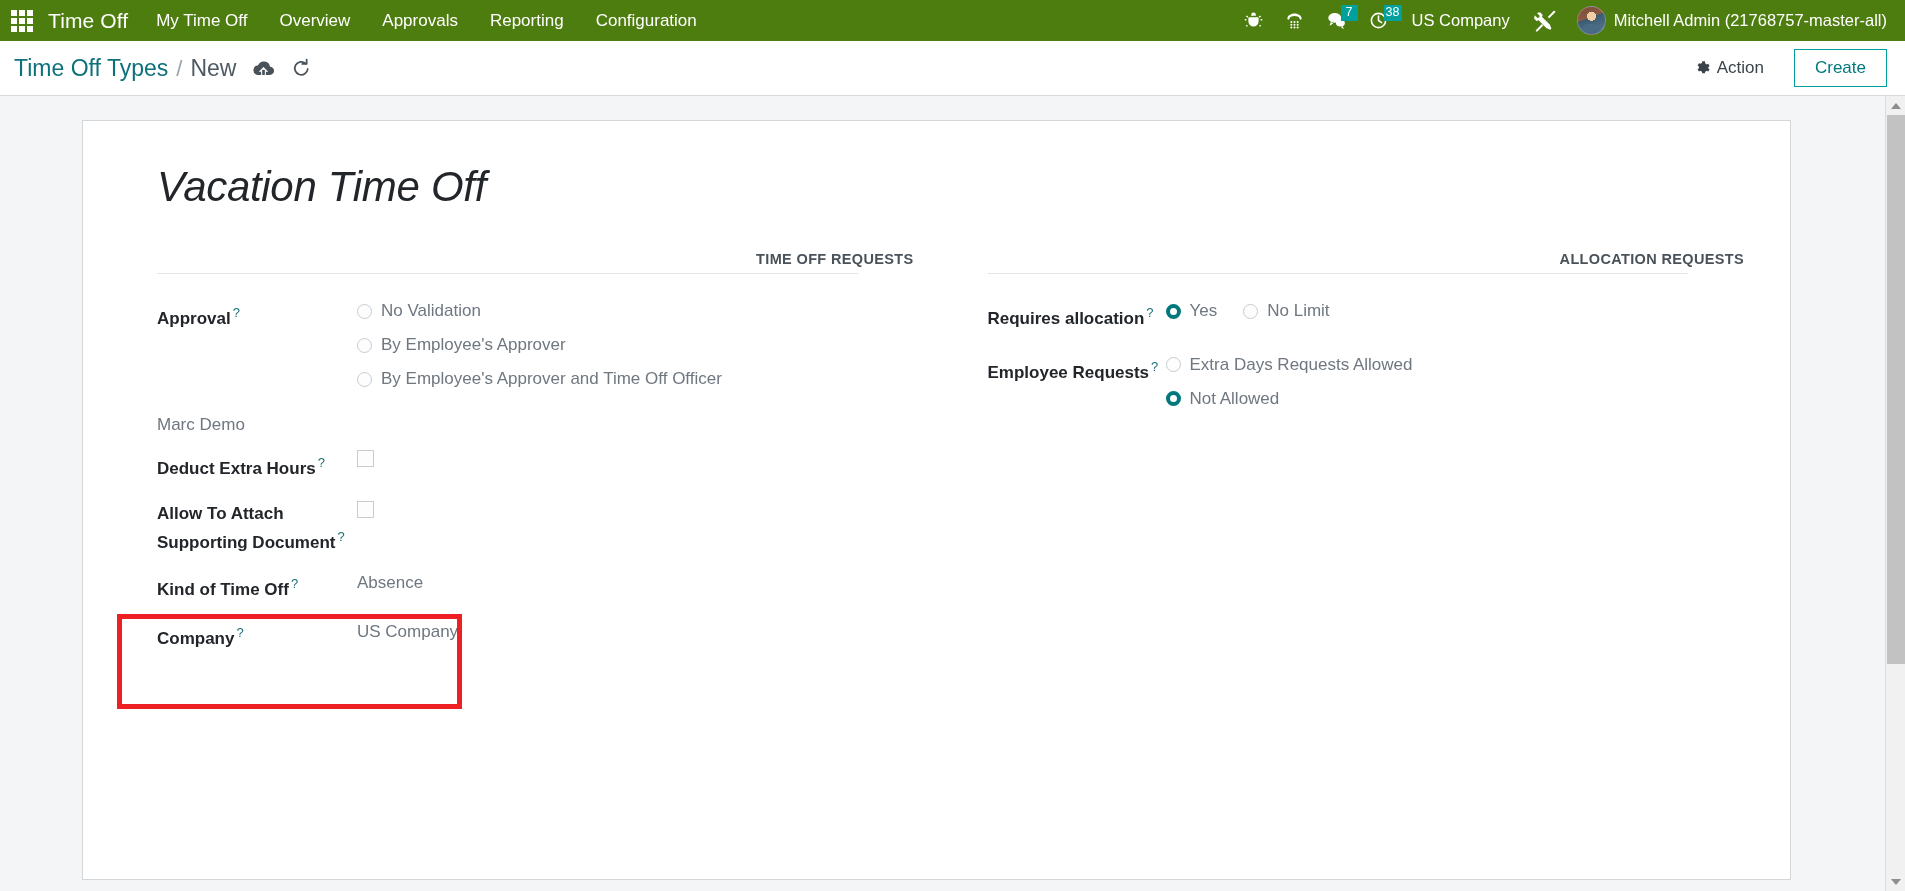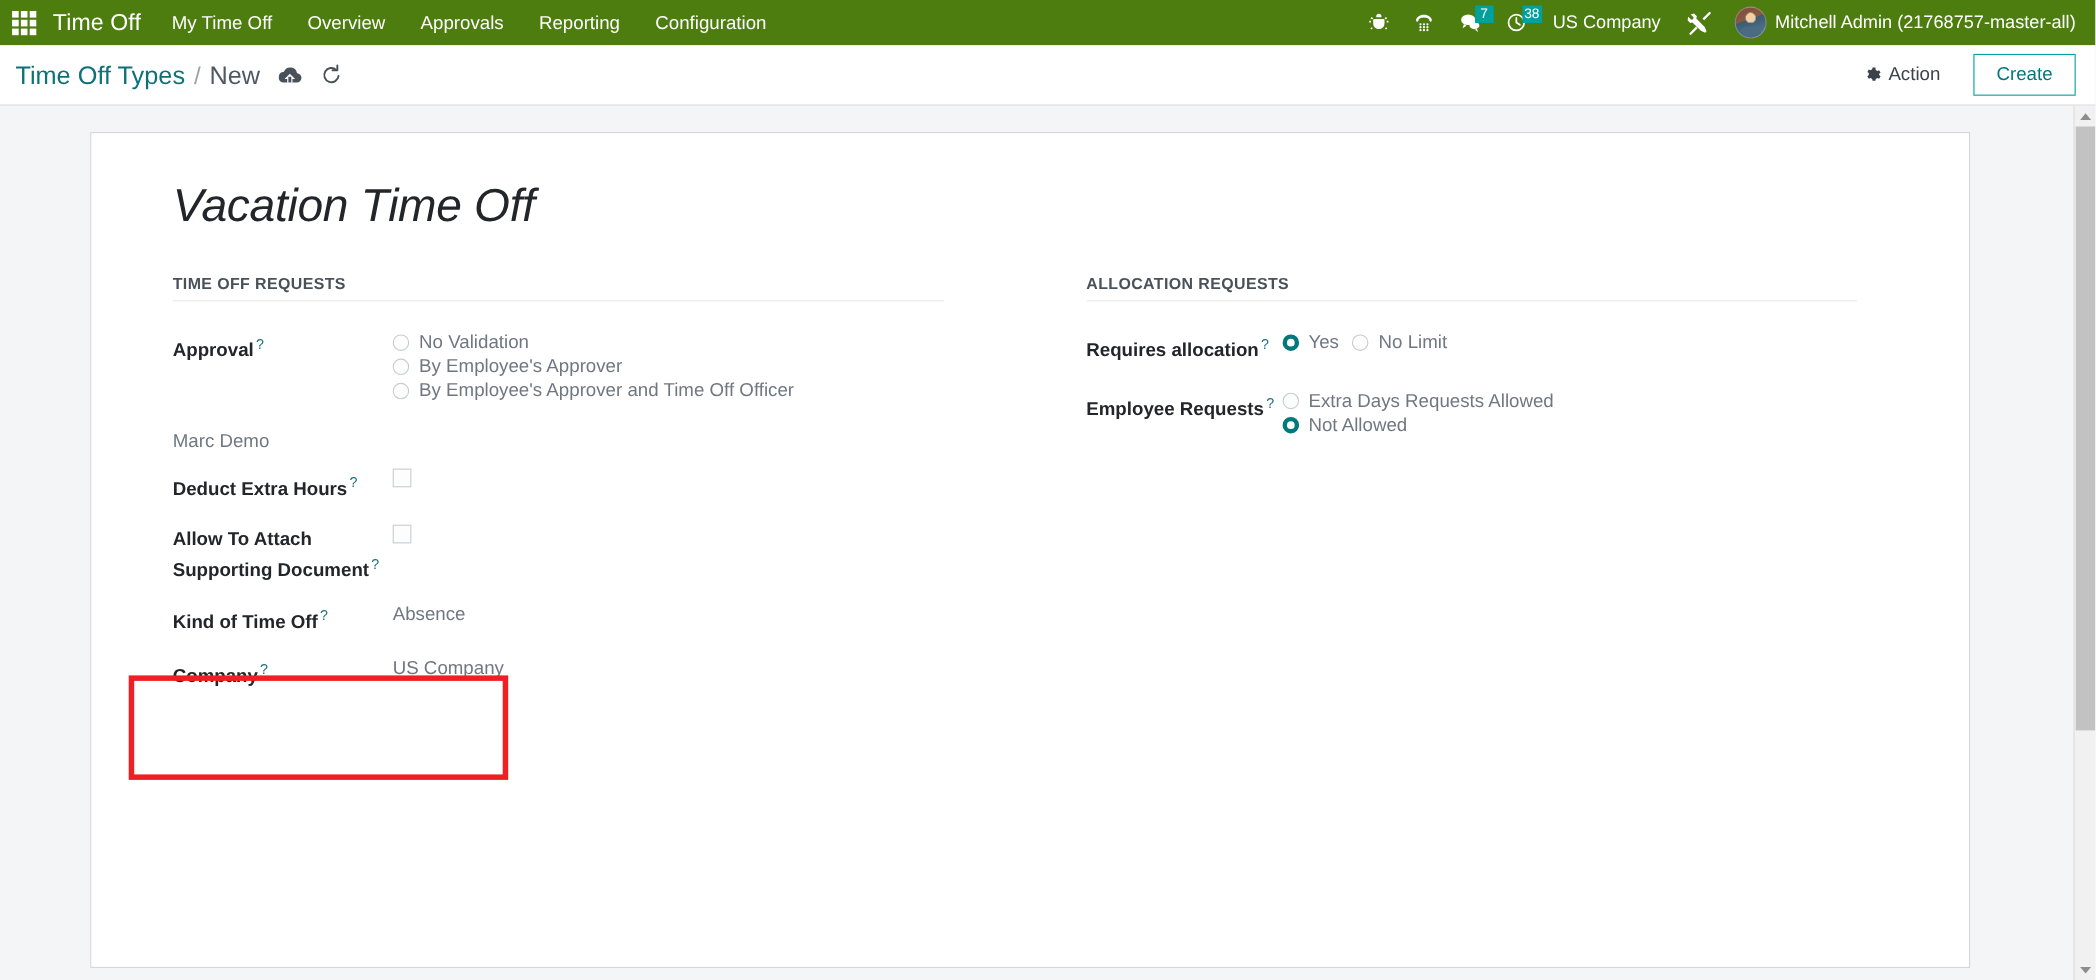--- a/index.html
+++ b/index.html
@@ -187,20 +187,21 @@
     gap: 46px;
   }
   .col { width: 50%; }
 
   .sec-title {
     font-size: 14.5px;
     font-weight: bold;
     color: #4a5259;
     letter-spacing: .35px;
     padding: 0 0 6px 28px;
+    text-align: right;
   }
   .sec-rule {
     border-bottom: 1px solid #e3e5e8;
     margin: 0 0 26px 28px;
     width: 701px;
   }
   .col.right .sec-rule { width: 700px; }
 
   .field-row {
     display: flex;
@@ -226,22 +227,22 @@
     margin-left: 2px;
     cursor: help;
   }
   .f-value {
     font-size: 17px;
     color: #6f7780;
     line-height: 23px;
   }
 
   
-  .radio-list { display: flex; flex-direction: column; gap: 2px; padding-top: 1px; }
-  .radio-inline { display: flex; align-items: center; gap: 12px; padding-top: 1px; }
+  .radio-list { display: flex; flex-direction: column; gap: 14px; padding-top: 1px; }
+  .radio-inline { display: flex; align-items: center; gap: 26px; padding-top: 1px; }
   .radio-opt {
     display: flex; align-items: center; gap: 9px;
     cursor: pointer;
     font-size: 17px;
     color: #6f7780;
     line-height: 20px;
   }
   .rdot {
     width: 15px; height: 15px;
     border-radius: 50%;

